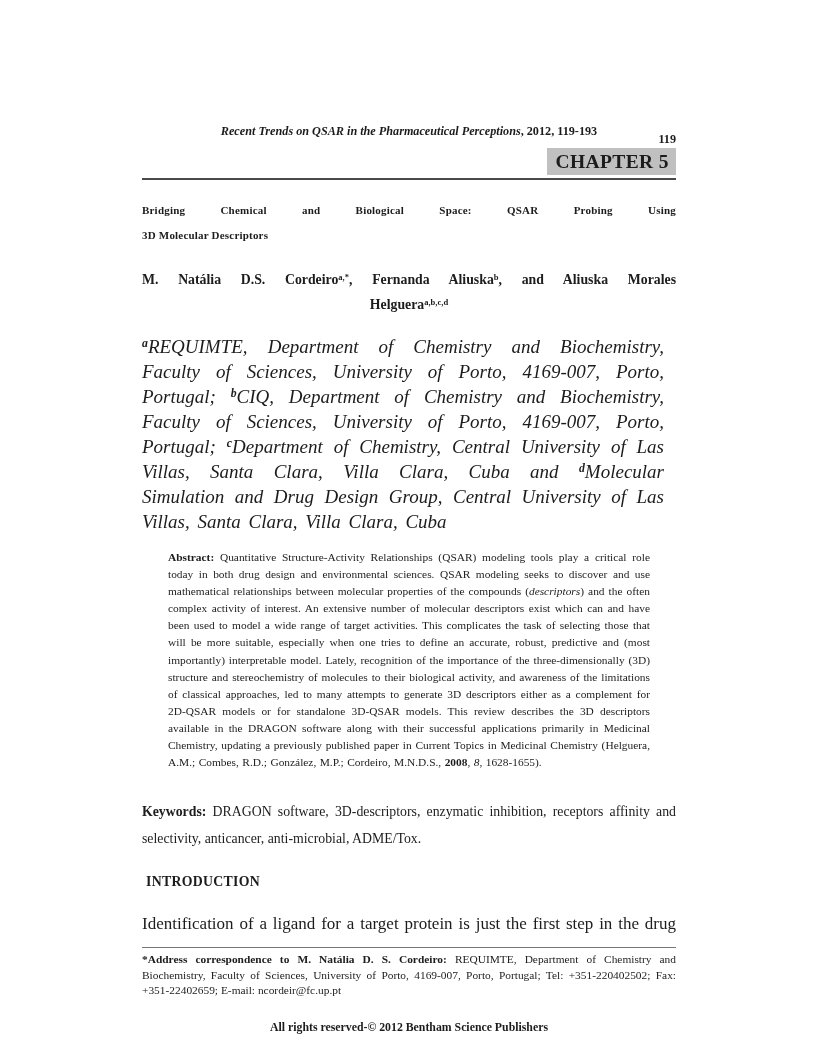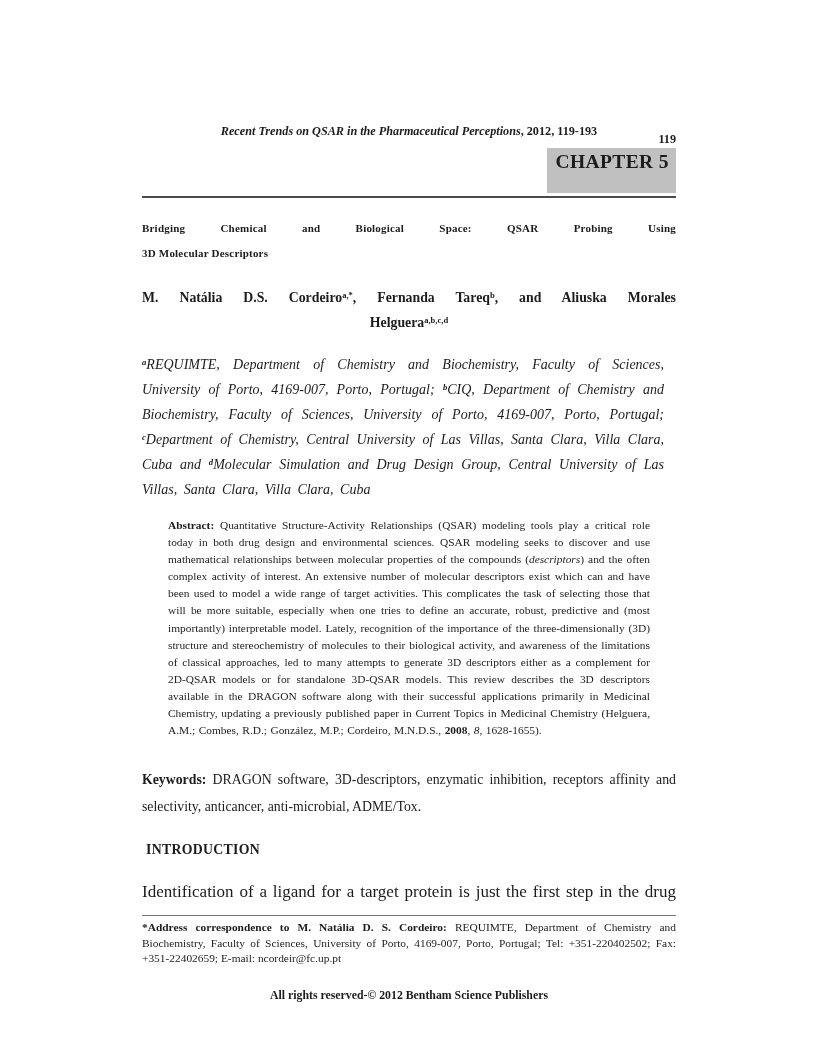--- a/index.html
+++ b/index.html
@@ -22,34 +22,34 @@
   .running-title { text-align: center; padding: 0 30px; }
   .page-number { position: absolute; right: 0; top: 8px; font-weight: bold; }
 
   .chapter-row { text-align: right; margin-top: 9px; }
   .chapter-badge {
     display: inline-block;
     background: #c0c0c0;
     font-size: 19.5px;
     font-weight: bold;
     line-height: 25px;
-    padding: 1px 7px 19px 8px;
+    padding: 1px 7px 1px 8px;
     letter-spacing: 0.4px;
   }
   .head-rule { border: none; border-top: 2px solid #4a4a4a; margin: 3px 0 0 0; }
 
   .title { margin: 18px 0 0 0; font-size: 11px; font-weight: bold; line-height: 25px; letter-spacing: 0.2px; }
   .just-last { text-align: justify; text-align-last: justify; }
 
   .authors { margin: 19px 0 0 0; font-size: 13.8px; font-weight: bold; line-height: 25px; }
   .authors .line2 { text-align: center; }
 
   .affiliations {
     margin: 17px 12px 0 0;
-    font-size: 14px;
+    font-size: 19px;
     line-height: 25px;
     text-align: justify;
     word-spacing: 3px;
   }
 
   .abstract {
     margin: 15px 26px 0 26px;
     font-size: 11.4px;
     line-height: 17.1px;
     text-align: justify;
@@ -81,21 +81,21 @@
     <span class="chapter-badge">CHAPTER 5</span>
   </div>
   <hr class="head-rule">
 
   <h1 class="title">
     <div class="just-last">Bridging Chemical and Biological Space: QSAR Probing Using</div>
     <div>3D Molecular Descriptors</div>
   </h1>
 
   <div class="authors">
-    <div class="just-last"><span class="b">M. Natália D.S. Cordeiro</span><sup class="b">a,*</sup><span class="b">, Fernanda Tareq</span><sup class="b">b</sup><span class="b">, and Aliuska Morales</span></div>
+    <div class="just-last"><span class="b">M. Natália D.S. Cordeiro</span><sup class="b">a,*</sup><span class="b">, Fernanda Aliuska</span><sup class="b">b</sup><span class="b">, and Aliuska Morales</span></div>
     <div class="line2"><span class="b">Helguera</span><sup class="b">a,b,c,d</sup></div>
   </div>
 
   <p class="affiliations"><sup class="b i">a</sup><span class="i">REQUIMTE, Department of Chemistry and Biochemistry, Faculty of Sciences, University of Porto, 4169-007, Porto, Portugal; </span><sup class="b i">b</sup><span class="i">CIQ, Department of Chemistry and Biochemistry, Faculty of Sciences, University of Porto, 4169-007, Porto, Portugal; </span><sup class="b i">c</sup><span class="i">Department of Chemistry, Central University of Las Villas, Santa Clara, Villa Clara, Cuba and </span><sup class="b i">d</sup><span class="i">Molecular Simulation and Drug Design Group, Central University of Las Villas, Santa Clara, Villa Clara, Cuba</span></p>
 
   <div class="abstract"><span class="b">Abstract: </span><span>Quantitative Structure-Activity Relationships (QSAR) modeling tools play a critical role today in both drug design and environmental sciences. QSAR modeling seeks to discover and use mathematical relationships between molecular properties of the compounds (</span><span class="i">descriptors</span><span>) and the often complex activity of interest. An extensive number of molecular descriptors exist which can and have been used to model a wide range of target activities. This complicates the task of selecting those that will be more suitable, especially when one tries to define an accurate, robust, predictive and (most importantly) interpretable model. Lately, recognition of the importance of the three-dimensionally (3D) structure and stereochemistry of molecules to their biological activity, and awareness of the limitations of classical approaches, led to many attempts to generate 3D descriptors either as a complement for 2D-QSAR models or for standalone 3D-QSAR models. This review describes the 3D descriptors available in the DRAGON software along with their successful applications primarily in Medicinal Chemistry, updating a previously published paper in Current Topics in Medicinal Chemistry (Helguera, A.M.; Combes, R.D.; González, M.P.; Cordeiro, M.N.D.S., </span><span class="b">2008</span><span>, </span><span class="i">8</span><span>, 1628-1655).</span></div>
 
   <p class="keywords"><span class="b">Keywords: </span><span>DRAGON software, 3D-descriptors, enzymatic inhibition, receptors affinity and selectivity, anticancer, anti-microbial, ADME/Tox.</span></p>
 
   <h2 class="section-heading">INTRODUCTION</h2>

